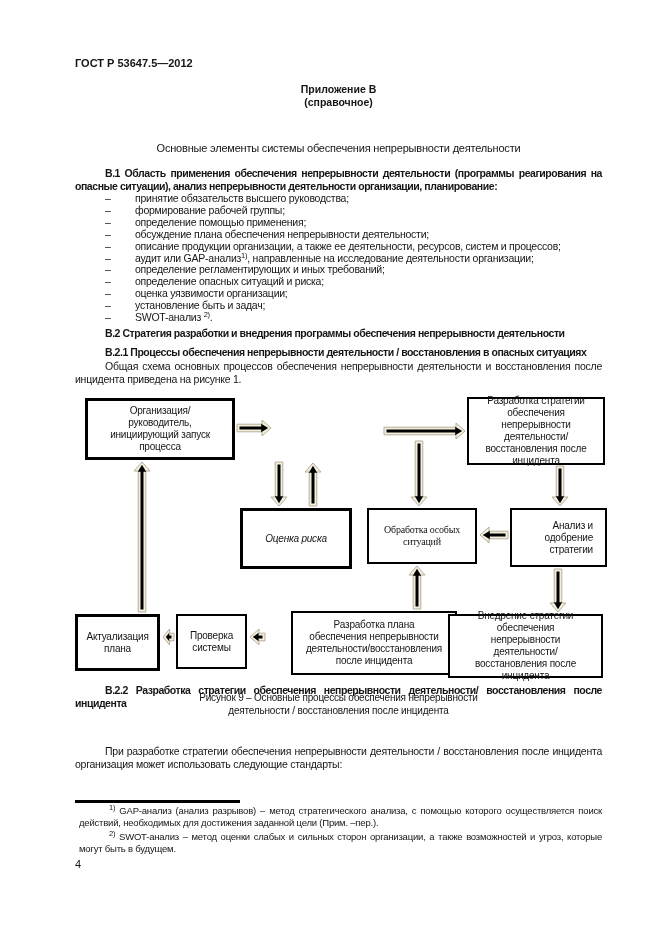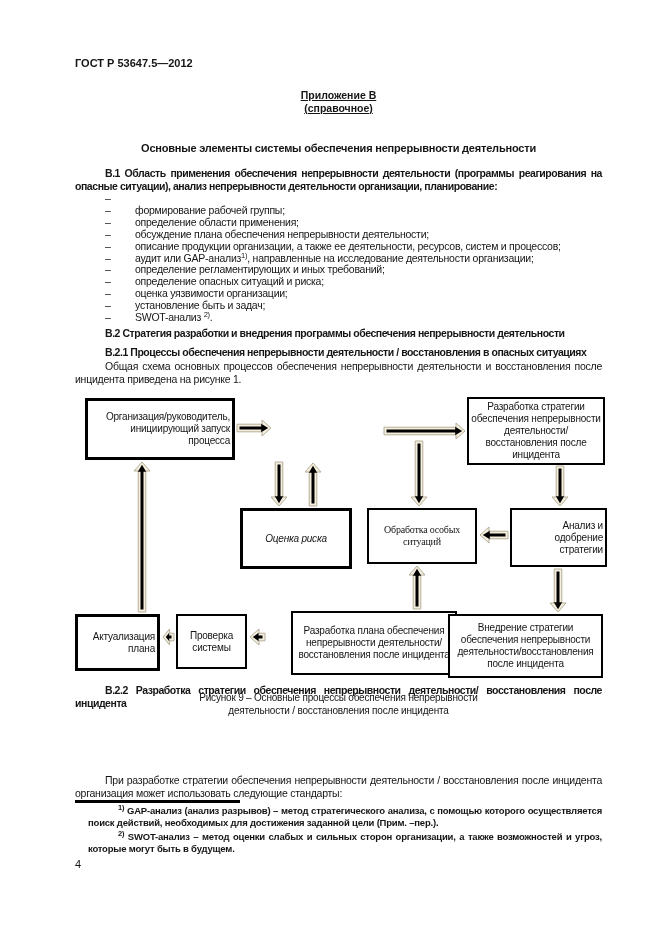--- a/index.html
+++ b/index.html
@@ -6,65 +6,66 @@
   body{width:661px;height:936px;font-family:"Liberation Sans","DejaVu Sans",sans-serif;color:#151515;}
   .page{position:relative;width:661px;height:936px;background:#ffffff;overflow:hidden;}
   .abs{position:absolute;left:75px;width:527px;}
   .just{text-align:justify;}
   .ctr{text-align:center;}
   .txt{font-size:10.5px;line-height:12.5px;letter-spacing:-0.25px;}
   .hd{font-size:10.5px;line-height:13px;letter-spacing:-0.45px;font-weight:bold;}
   .indent{text-indent:30px;}
   .gost{font-size:11px;font-weight:bold;letter-spacing:0;}
   .annex{font-size:10.5px;font-weight:bold;line-height:13px;}
-  .title{font-size:11px;font-weight:bold;letter-spacing:-0.2px;text-align:center;}
+  .title{font-size:11px;font-weight:normal;letter-spacing:-0.2px;text-align:center;}
   .list{font-size:10.5px;letter-spacing:-0.25px;}
   .list-row{display:flex;line-height:11.9px;}
   .list-dash{width:30px;padding-left:30px;flex:0 0 30px;}
   .list-text{flex:1;}
   sup{font-size:7.5px;line-height:0;}
   .fig{position:absolute;left:75px;top:395px;width:532px;height:290px;}
   .fig svg{position:absolute;left:0;top:0;}
   .fbox{position:absolute;box-sizing:border-box;background:#ffffff;border:2px solid #000;
         display:flex;align-items:center;justify-content:center;text-align:center;
-        font-size:10px;line-height:12px;letter-spacing:-0.2px;padding:1px 2px;}
-  .fbox.thick{border-width:3px;text-align:right;}
+        font-size:10px;line-height:12px;letter-spacing:-0.2px;padding:1px 12px;}
+  .fbox.thick{border-width:3px;}
   .caption{font-size:10px;line-height:13px;letter-spacing:-0.2px;}
   .fnrule{position:absolute;left:75px;top:800px;width:165px;height:2.5px;background:#000;}
   .fnblock{top:805px;}
-  .fn{font-size:9.5px;line-height:12px;letter-spacing:-0.2px;text-align:justify;text-indent:30px;margin:0 0 2px 13px;font-weight:bold;}
+  .fn{font-size:9.5px;line-height:12px;letter-spacing:-0.2px;text-align:justify;text-indent:30px;margin:0 0 2px 4px;}
   .pagenum{top:858px;font-size:11px;}
 </style>
 </head>
 <body>
 
 <div class="page">
 
   <div class="abs gost" style="top:57px;">ГОСТ Р 53647.5—2012</div>
 
-  <div class="abs ctr annex" style="top:89px;text-decoration:underline;">
+  <div class="abs ctr annex" style="top:83px;">
     <div>Приложение В</div>
     <div>(справочное)</div>
   </div>
 
   <div class="abs ctr title" style="top:142px;">Основные элементы системы обеспечения непрерывности деятельности</div>
 
   <div class="abs hd just indent" style="top:167px;">В.1 Область применения обеспечения непрерывности деятельности (программы реагирования на опасные ситуации), анализ непрерывности деятельности организации, планирование:</div>
 
   <div class="abs list" style="top:193px;">
       <div class="list-row">
         <span class="list-dash">–</span>
+        <span class="list-text">принятие обязательств высшего руководства;</span>
       </div>
       <div class="list-row">
         <span class="list-dash">–</span>
         <span class="list-text">формирование рабочей группы;</span>
       </div>
       <div class="list-row">
         <span class="list-dash">–</span>
-        <span class="list-text">определение области применения;</span>
+        <span class="list-text">определение помощью применения;</span>
       </div>
       <div class="list-row">
         <span class="list-dash">–</span>
         <span class="list-text">обсуждение плана обеспечения непрерывности деятельности;</span>
       </div>
       <div class="list-row">
         <span class="list-dash">–</span>
         <span class="list-text">описание продукции организации, а также ее деятельности, ресурсов, систем и процессов;</span>
       </div>
       <div class="list-row">
@@ -139,21 +140,21 @@
       <div class="fbox" style="left: 373px; top: 219px; width: 155px; height: 64px;">Внедрение стратегии обеспечения непрерывности деятельности/восстановления после инцидента</div>
     </div>
 
   <div class="abs ctr caption" style="top:691px;">
     <div>Рисунок 9 – Основные процессы обеспечения непрерывности</div>
     <div>деятельности / восстановления после инцидента</div>
   </div>
 
   <div class="abs hd just indent" style="top:684px;">В.2.2 Разработка стратегии обеспечения непрерывности деятельности/ восстановления после инцидента</div>
 
-  <div class="abs txt just indent" style="top:774px;">При разработке стратегии обеспечения непрерывности деятельности / восстановления после инцидента организация может использовать следующие стандарты:</div>
+  <div class="abs txt just indent" style="top:745px;">При разработке стратегии обеспечения непрерывности деятельности / восстановления после инцидента организация может использовать следующие стандарты:</div>
 
   <div class="fnrule"></div>
 
   <div class="abs fnblock">
       <p class="fn"><sup>1)</sup><span> GAP-анализ (анализ разрывов) – метод стратегического анализа, с помощью которого осуществляется поиск действий, необходимых для достижения заданной цели (Прим. –пер.).</span></p>
       <p class="fn"><sup>2)</sup><span> SWOT-анализ – метод оценки слабых и сильных сторон организации, а также возможностей и угроз, которые могут быть в будущем.</span></p>
     </div>
 
   <div class="abs pagenum">4</div>
 

